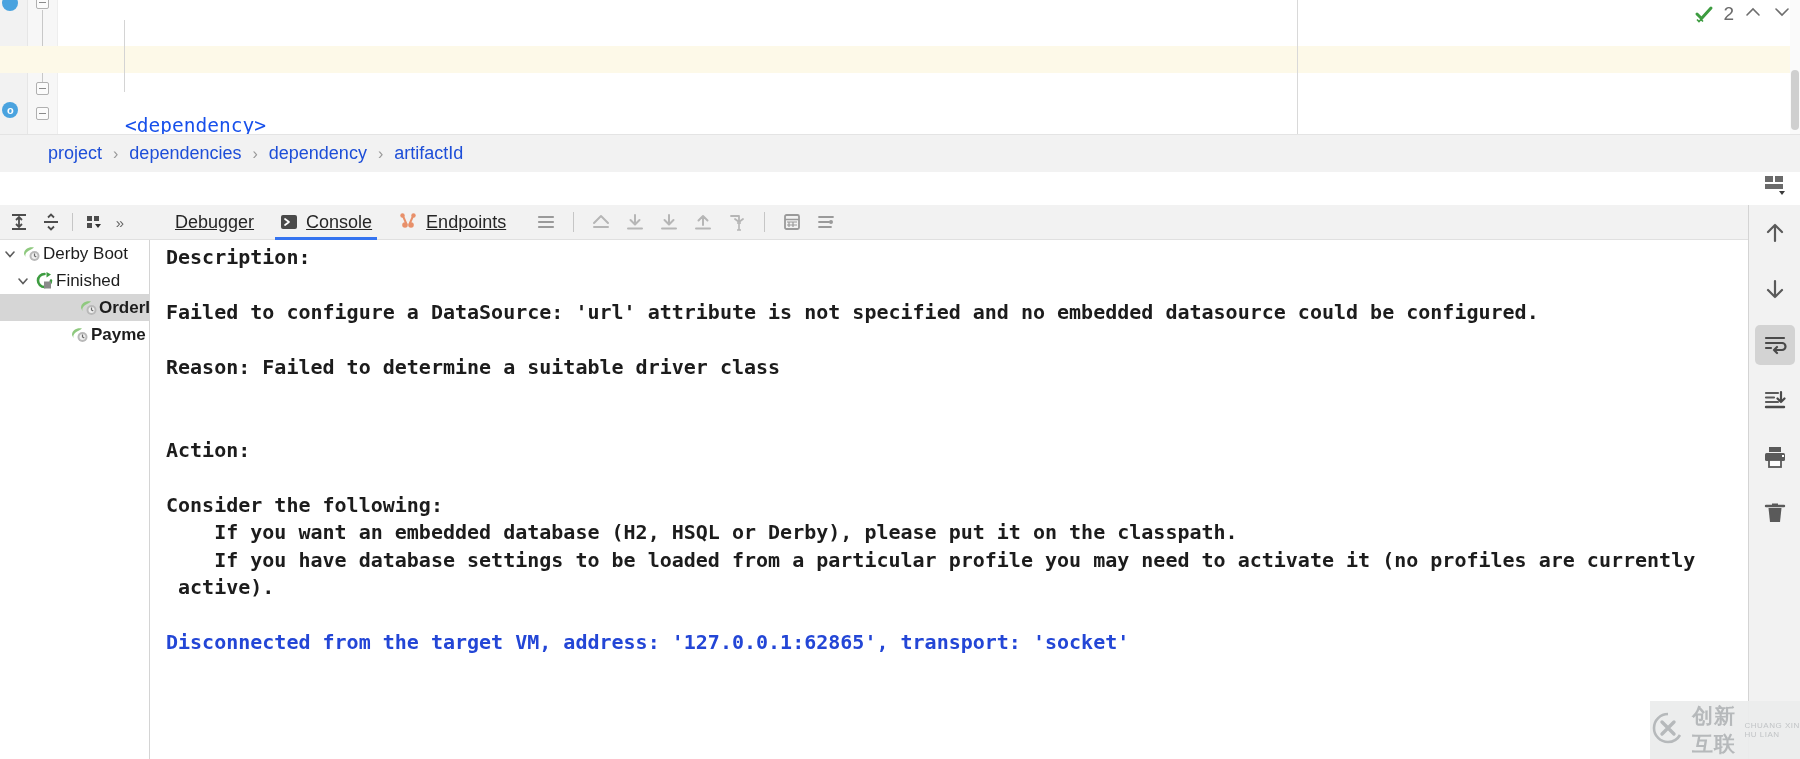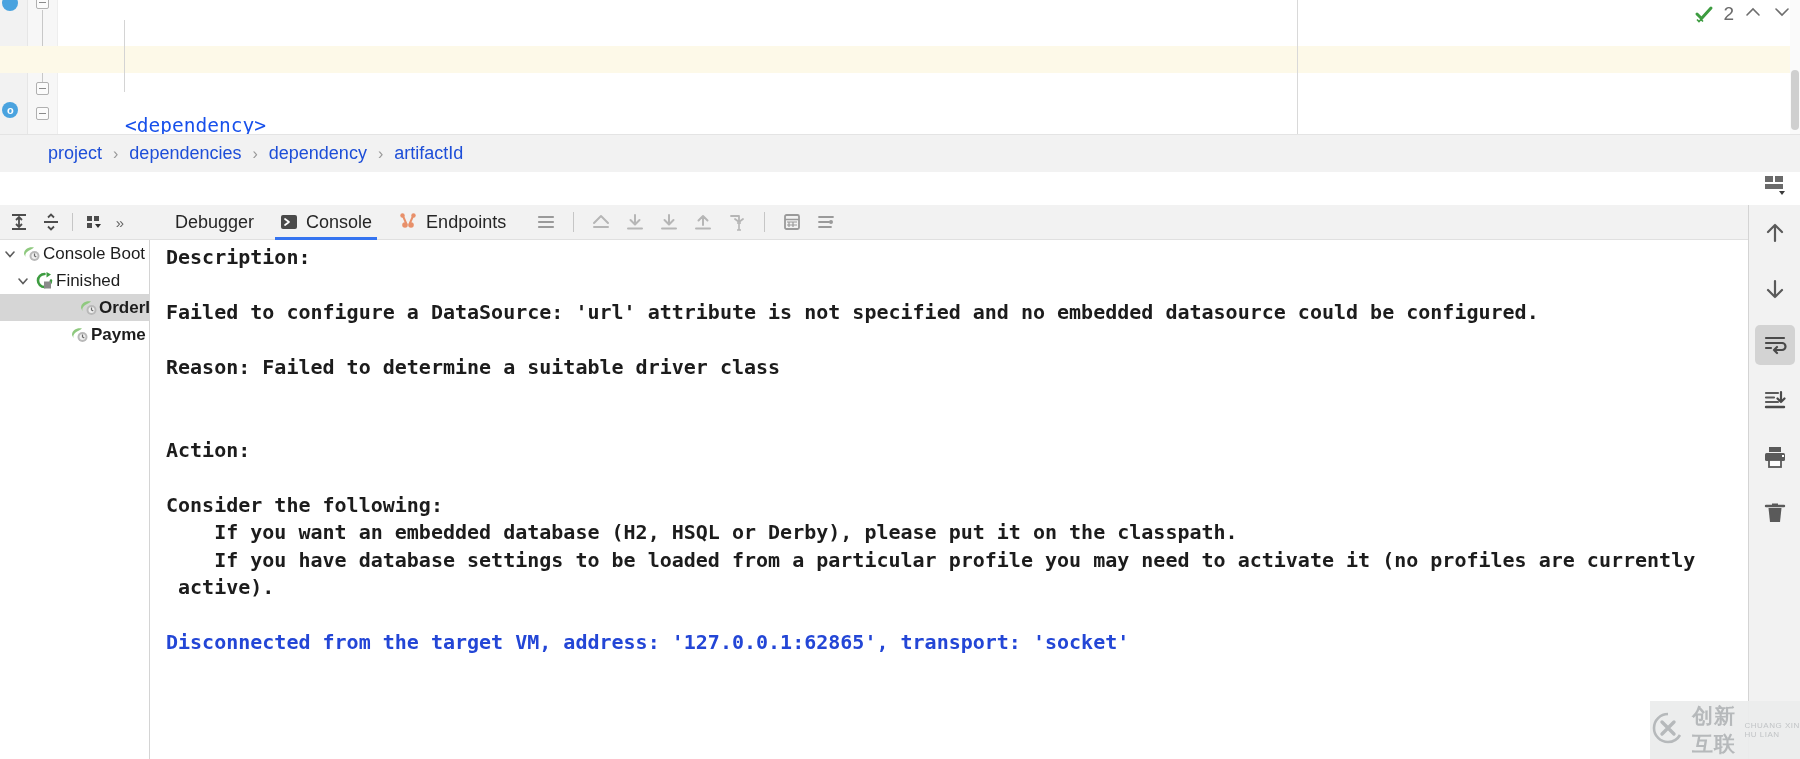--- a/index.html
+++ b/index.html
@@ -136,21 +136,21 @@
     position: absolute; left: 150px; top: 205px; right: 52px; height: 554px;
     background: #ffffff;
   }
   .console-tabs {
     position: absolute; left: 0; top: 0; right: 0; height: 35px;
     background: #f2f2f2; border-bottom: 1px solid #e0e0e0;
     display: flex; align-items: center; padding-left: 12px;
   }
   .ctab {
     position: relative; height: 35px; display: flex; align-items: center; gap: 8px;
-    padding: 0 13px; font-size: 18px; color: #262626; cursor: default;
+    padding: 0 13px; font-size: 18px; color: #262626; cursor: default; text-decoration: underline;
   }
   .ctab.active:after {
     content: ""; position: absolute; left: 8px; right: 8px; bottom: 0;
     height: 3px; background: #3574f0;
   }
   .ctab-icon { display: flex; align-items: center; }
   .tools-div { width: 1px; height: 20px; background: #c6c6c6; margin: 0 10px; }
   .ctb { width: 34px; height: 30px; display: flex; align-items: center; justify-content: center; }
 
   .console-out {
@@ -293,21 +293,21 @@
             </svg>
           </span>
           <span class="tree-icon">
             <svg width="19" height="19" viewBox="0 0 19 19">
               <path d="M2 10 C2 5 7 2.5 12 3.5 C10 5.5 7 6 5 8 C3.5 9.5 3 11 3.5 13 Z" fill="#8fc97f"></path>
               <circle cx="12.5" cy="12" r="5" fill="#b9b9b9"></circle>
               <circle cx="12.5" cy="12" r="3" fill="#f0f0f0"></circle>
               <path d="M12.5 9.5 L12.5 12 L14.3 13" stroke="#6a6a6a" stroke-width="1.2" fill="none"></path>
             </svg>
           </span>
-          <span class="tree-label">Console Boot</span>
+          <span class="tree-label">Derby Boot</span>
         </div>
         <div class="tree-row" style="padding-left: 13px;">
           <span class="tree-arrow">
             <svg width="14" height="14" viewBox="0 0 14 14">
               <path d="M3 5 L7 9.5 L11 5" stroke="#5c5c5c" stroke-width="1.6" fill="none" stroke-linecap="round"></path>
             </svg>
           </span>
           <span class="tree-icon">
             <svg width="19" height="19" viewBox="0 0 19 19">
               <path d="M9.5 3 A6.5 6.5 0 1 0 16 9.5" stroke="#3d9c40" stroke-width="2.6" fill="none" stroke-linecap="round"></path>

